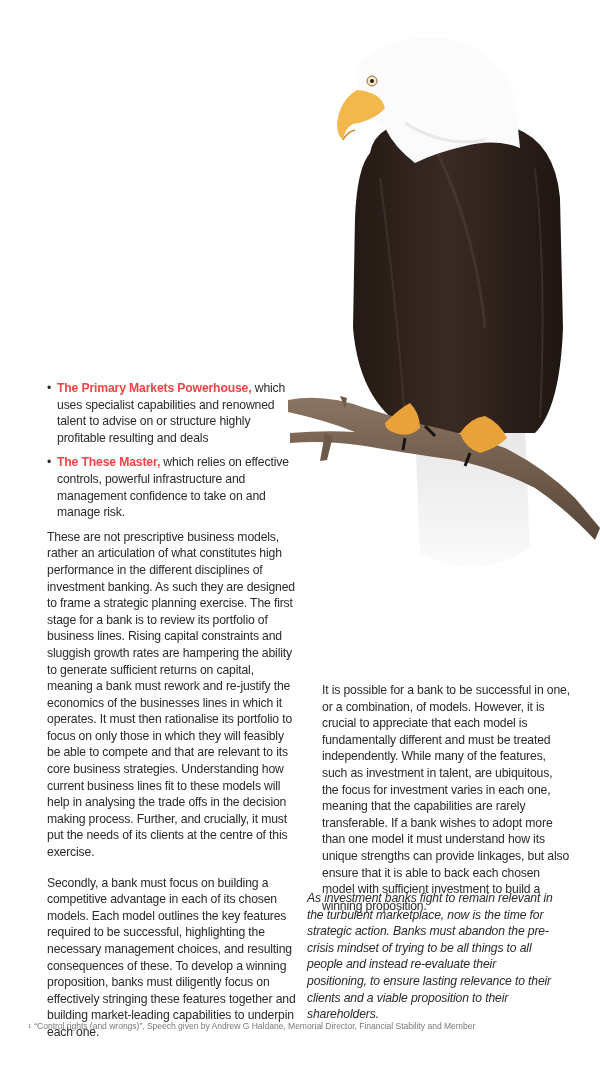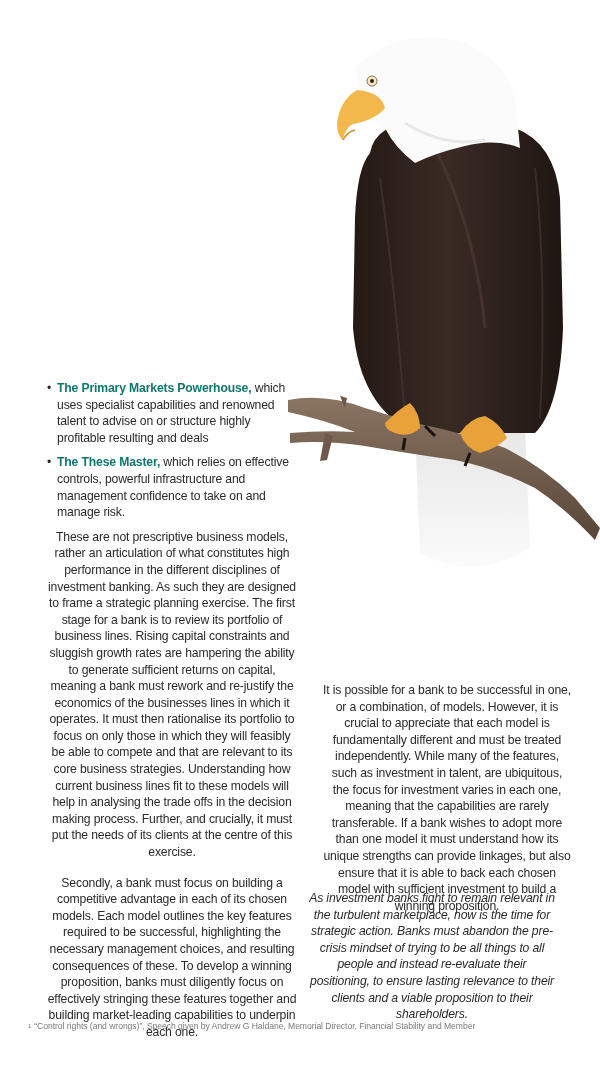--- a/index.html
+++ b/index.html
@@ -6,22 +6,22 @@
     body { width: 600px; height: 1073px; position: relative; overflow: hidden;
            font-family: "Liberation Sans", "DejaVu Sans", sans-serif; color: #2a2a2a; }
     .eagle { position: absolute; left: 285px; top: 28px; width: 315px; height: 560px; }
     .col { position: absolute; font-size: 12.2px; line-height: 16.6px; letter-spacing: -0.15px; }
     .col-left { left: 47px; top: 380px; width: 250px; }
     .col-right-1 { left: 322px; top: 682px; width: 250px; }
     .col-right-2 { left: 307px; top: 890px; width: 250px; font-style: italic; }
     .bullets { list-style: none; margin: 0; padding: 0; }
     .bullets li { position: relative; padding-left: 10px; margin-bottom: 8px; }
     .bullets li .dot { position: absolute; left: 0; top: 0; }
-    .bullets li b { font-weight: bold; color: #0f766e; }
-    p { margin: 0 0 14px 0; text-align: center; }
+    .bullets li b { font-weight: bold; color: #ef4444; }
+    p { margin: 0 0 14px 0; }
     .para1 { margin-top: 6px; }
     .footnote { position: absolute; left: 28px; top: 1021px; width: 560px; font-size: 8.6px;
                 line-height: 11.5px; color: #7a7a7a; letter-spacing: -0.05px; }
     .footnote .ref { font-size: 6px; vertical-align: top; margin-right: 3px; }
     .footnote .line2 { display: block; padding-left: 18px; }
   </style>
 </head>
 <body>
 
 <svg class="eagle" viewBox="0 0 315 560" xmlns="http://www.w3.org/2000/svg">

